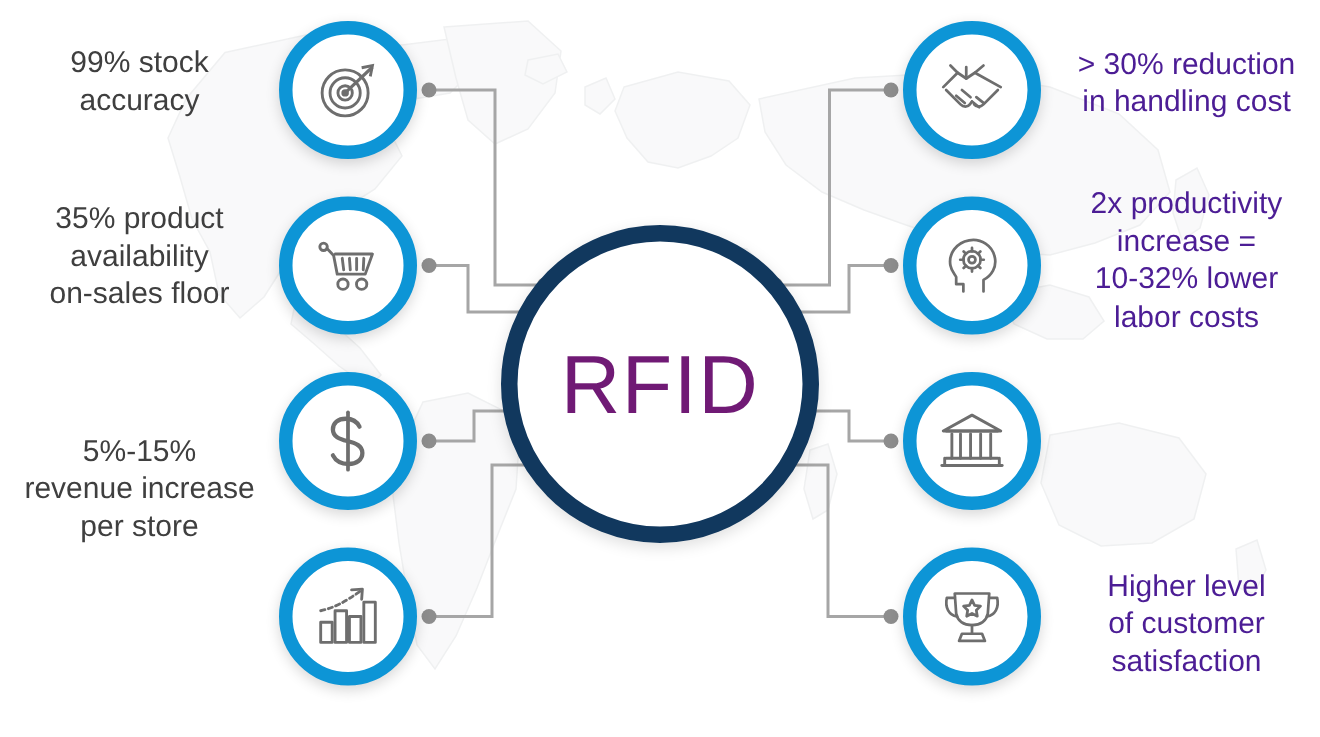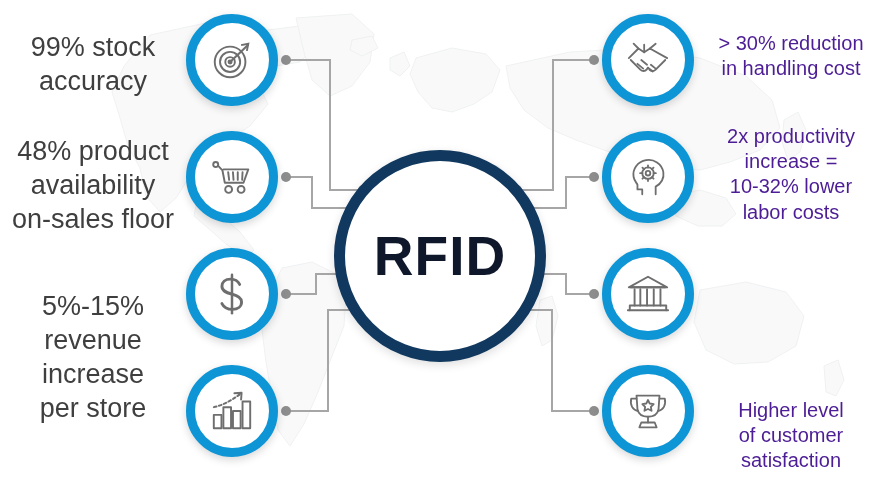--- a/index.html
+++ b/index.html
@@ -55,22 +55,22 @@
     background: #ffffff;
     border: 11px solid #11385e;
     box-sizing: border-box;
     display: flex;
     align-items: center;
     justify-content: center;
     box-shadow: 0 3px 10px rgba(0,0,0,0.13);
   }
   .hub-label {
     font-size: 55px;
-    font-weight: bold;
-    color: #0f172a;
+    font-weight: normal;
+    color: #701a75;
     letter-spacing: 1px;
     line-height: 1;
   }
 
   
   .node {
     position: absolute;
     width: 92px;
     height: 92px;
     border-radius: 50%;
@@ -95,21 +95,21 @@
   .n-l3 { left: 186px; top: 248px; }
   .n-l4 { left: 186px; top: 365px; }
   .n-r1 { left: 602px; top: 14px; }
   .n-r2 { left: 602px; top: 131px; }
   .n-r3 { left: 602px; top: 248px; }
   .n-r4 { left: 602px; top: 365px; }
   .cap-left-box {
     position: absolute;
     width: 178px;
     text-align: center;
-    font-size: 27px;
+    font-size: 20px;
     line-height: 1.26;
     color: #3f3f3f;
     white-space: pre-line;
   }
   .cap-right-box {
     position: absolute;
     width: 170px;
     text-align: center;
     font-size: 20px;
     line-height: 1.26;
@@ -118,21 +118,21 @@
   }
 
   .c-l1 { left: 4px;  top: 30px; }
   .c-l2 { left: 4px;  top: 134px; }
   .c-l3 { left: 4px;  top: 252px; margin-top: 37px; }
   .c-l4 { left: 4px;  top: 379px; }
 
   .c-r1 { left: 706px; top: 31px; }
   .c-r2 { left: 706px; top: 124px; }
   .c-r3 { left: 706px; top: 250px; }
-  .c-r4 { left: 706px; top: 398px; }
+  .c-r4 { left: 706px; top: 379px; }
 </style>
 </head>
 <body>
 
 <div id="stage">
 
   <svg id="worldmap" viewBox="0 0 880 491" xmlns="http://www.w3.org/2000/svg" aria-hidden="true">
     <g fill="#f2f3f4" stroke="#dddfe1" stroke-width="1">
 
       <path d="M150 35 L210 22 L268 30 L300 26 L318 44 L300 62 L276 66 L258 84
@@ -229,21 +229,21 @@
     <span class="ico">
       <svg viewBox="0 0 48 48" fill="none" stroke="#6e6e6e" stroke-width="2" stroke-linecap="round" stroke-linejoin="round">
         <circle cx="7" cy="11" r="2.6"></circle>
         <path d="M9.4 12.2 L14 17 L16.5 30 L36 30 L41 16 L15.2 16"></path>
         <path d="M20 19 L21 27 M25 19 L25.6 27 M30 19 L30 27 M35 19 L34.6 27"></path>
         <circle cx="20.5" cy="37" r="3.6"></circle>
         <circle cx="33.5" cy="37" r="3.6"></circle>
       </svg>
     </span>
   </div>
-  <div class="cap-left-box c-l2">48% product
+  <div class="cap-left-box c-l2">35% product
 availability
 on-sales floor</div>
 
   <div class="node n-l3">
     <span class="ico">
       <svg viewBox="0 0 48 48" fill="none" stroke="#6e6e6e" stroke-width="3" stroke-linecap="round" stroke-linejoin="round">
         <path d="M32 14 C30 10 26 8.5 22.5 8.5 C17 8.5 13.5 11.5 13.5 16
                  C13.5 21 18 22.6 23.5 24 C29.5 25.5 34 27.4 34 32.4
                  C34 37 30 40 24.5 40 C20 40 15.5 38 13.5 34"></path>
         <path d="M24 4 L24 44" stroke-width="2.6"></path>

